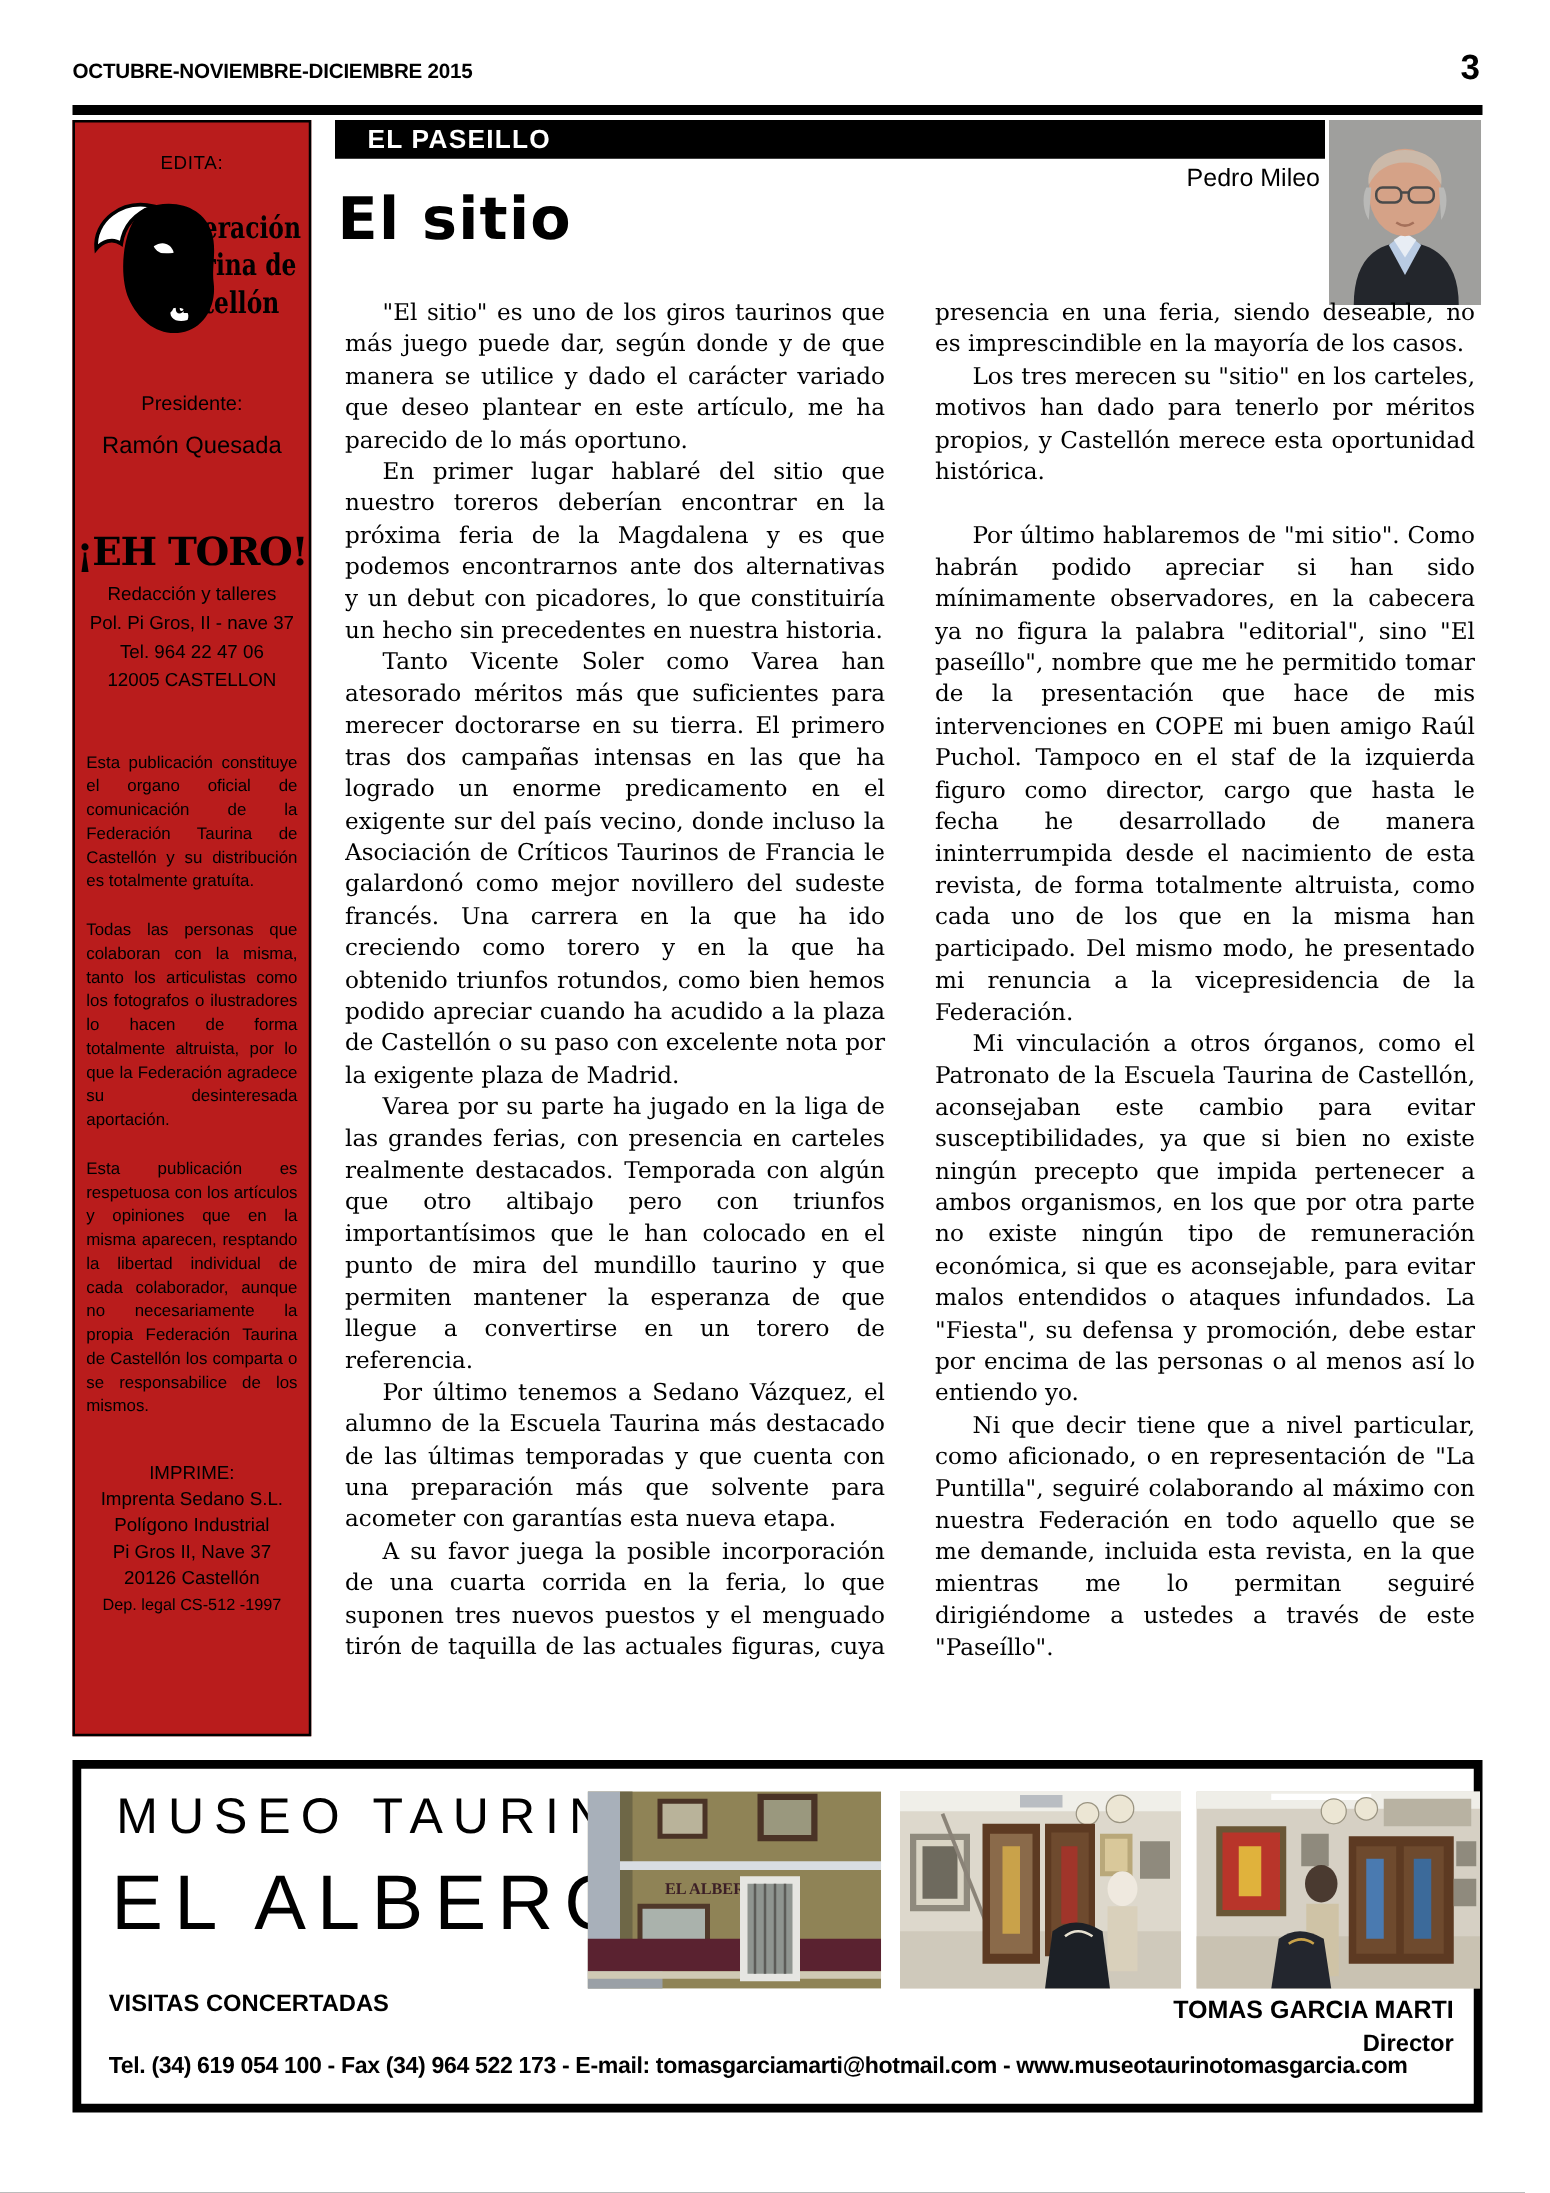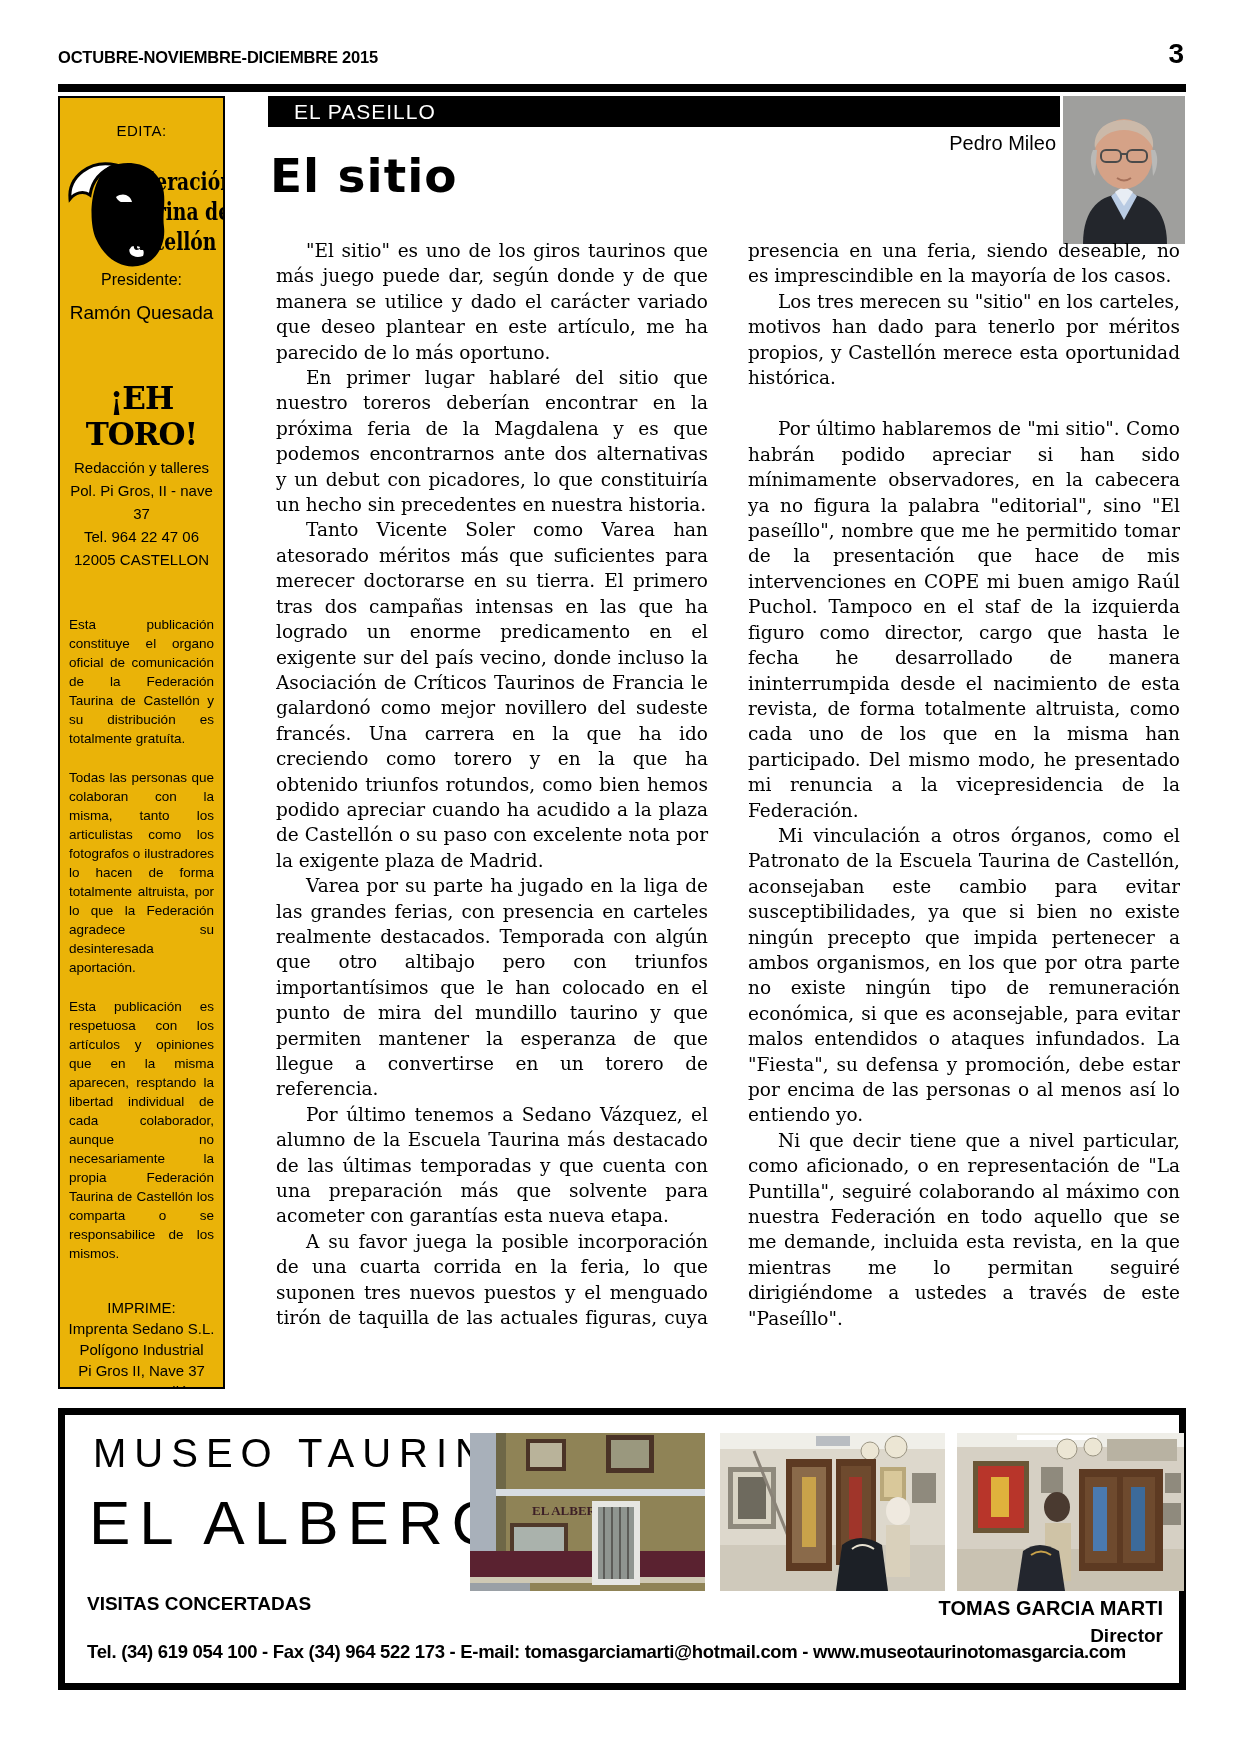--- a/index.html
+++ b/index.html
@@ -3,42 +3,42 @@
 <meta charset="utf-8">
 <style>
   html,body{margin:0;padding:0;background:#888;}
   .page{position:relative;width:1240px;height:1754px;background:#fff;margin:0 auto;overflow:hidden;
         font-family:"Liberation Sans","DejaVu Sans",sans-serif;color:#000;}
   
   .issue{position:absolute;left:58px;top:48px;font-weight:bold;font-size:16.5px;letter-spacing:-0.2px;}
   .pagenum{position:absolute;right:56px;top:38px;font-weight:bold;font-size:28px;}
   .top-rule{position:absolute;left:58px;top:84px;width:1128px;height:8px;background:#000;}
   
-  .sidebar{position:absolute;left:58px;top:96px;width:167px;height:1293px;background:#eab308;
+  .sidebar{position:absolute;left:58px;top:96px;width:191px;height:1293px;background:#b91c1c;
            border:2px solid #000;box-sizing:border-box;text-align:center;overflow:hidden;}
   .edita{margin-top:24px;font-size:15px;letter-spacing:0.5px;}
   .logo{margin:14px auto 0;position:relative;height:118px;width:174px;}
   .logo svg{position:absolute;left:-4px;top:0;}
   .logo-text{position:absolute;left:58px;top:14px;text-align:left;
              font-family:"DejaVu Serif","Liberation Serif",serif;font-weight:bold;font-size:24px;
              line-height:30px;transform:scaleX(0.78);transform-origin:left top;white-space:nowrap;}
-  .presidente-label{font-size:16px;}
+  .presidente-label{margin-top:44px;font-size:16px;}
   .presidente-name{margin-top:13px;font-size:19px;}
   .mag-name{margin-top:56px;font-family:"DejaVu Serif","Liberation Serif",serif;font-weight:bold;
             font-size:31px;letter-spacing:-1px;}
   .side-addr{margin-top:4px;font-size:15px;line-height:23px;}
   .side-notes{margin:44px 9px 0;text-align:justify;font-size:13.5px;line-height:19px;}
   .side-note{margin:0;}
   .side-note + .side-note{margin-top:20px;}
   .imprime{margin-top:34px;font-size:15px;line-height:21px;}
   .dep-legal{font-size:13px;}
   
   .main{position:absolute;left:268px;top:96px;width:918px;height:1280px;}
   .section-bar{position:absolute;left:0;top:0;width:792px;height:31px;background:#000;color:#fff;
-               font-weight:normal;font-size:21px;letter-spacing:1px;line-height:31px;padding-left:26px;box-sizing:border-box;}
+               font-weight:bold;font-size:21px;letter-spacing:1px;line-height:31px;padding-left:26px;box-sizing:border-box;}
   .byline{position:absolute;left:0;top:36px;width:788px;text-align:right;font-size:20px;}
   .author-photo{position:absolute;left:795px;top:0;width:122px;height:148px;overflow:hidden;}
   .headline{position:absolute;left:2px;top:52px;margin:0;font-size:47px;font-weight:bold;
             letter-spacing:1px;font-family:"DejaVu Sans","Liberation Sans",sans-serif;}
   .article-body{position:absolute;left:8px;top:142px;width:904px;height:1122px;
                 column-count:2;column-gap:40px;column-fill:auto;
                 font-family:"DejaVu Serif","Liberation Serif",serif;font-size:18.5px;line-height:25.4px;
                 text-align:justify;hyphens:auto;-webkit-hyphens:auto;overflow:hidden;}
   .para{margin:0;text-indent:30px;}
   .para.gap-top{margin-top:26px;}

